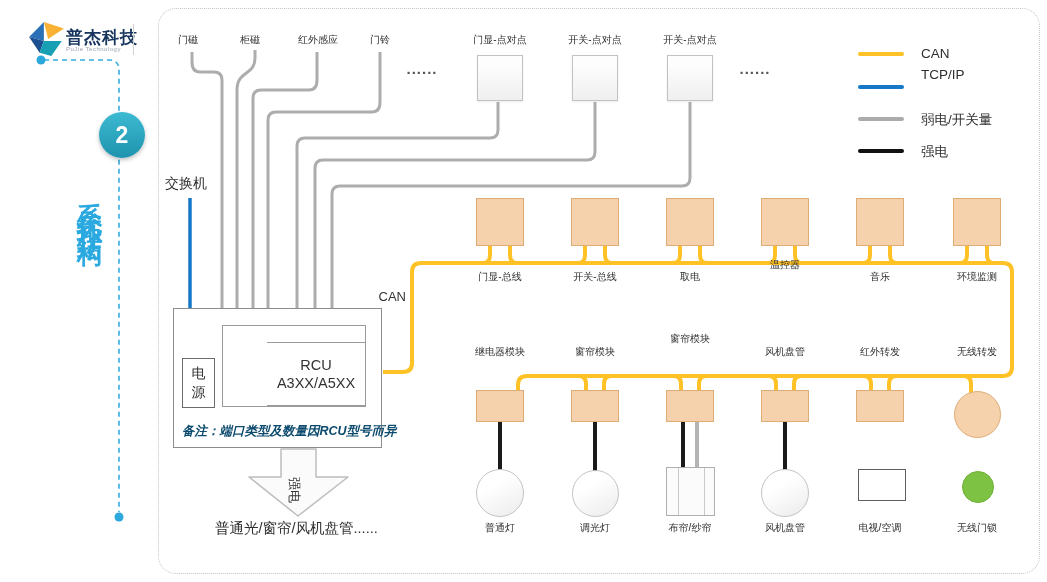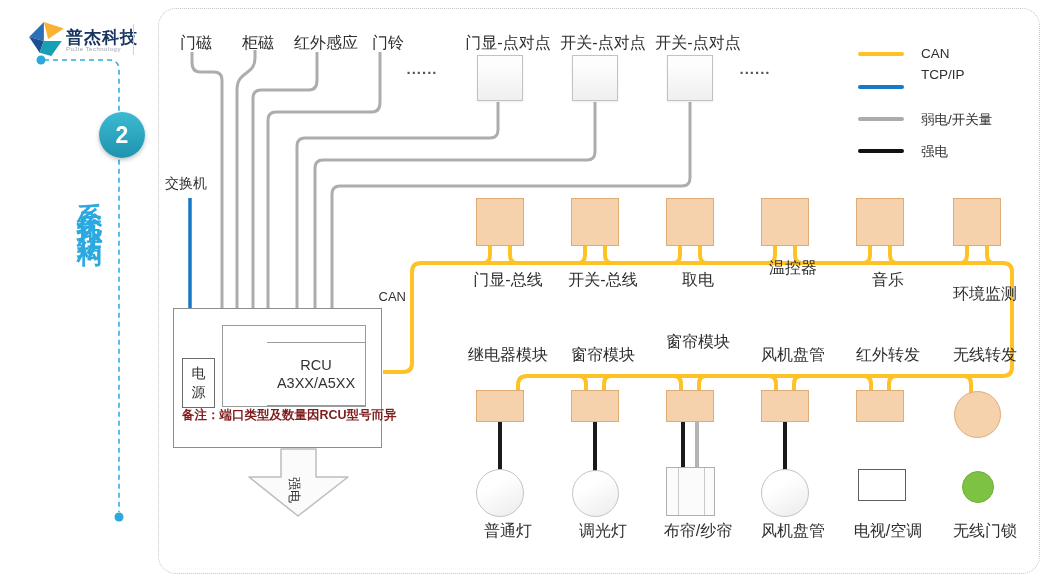--- a/index.html
+++ b/index.html
@@ -1,34 +1,34 @@
 <!DOCTYPE html>
 <html><head>
 <meta charset="utf-8">
 <style>
   html,body{margin:0;padding:0;background:#ffffff;}
   body{font-family:"Liberation Sans","DejaVu Sans",sans-serif;}
   #stage{position:relative;width:1047px;height:582px;background:#ffffff;overflow:hidden;}
   .abs{position:absolute;}
   #panel{left:158px;top:8px;width:880px;height:564px;border:1.5px dotted #c6c6c6;border-radius:18px;background:#ffffff;}
   svg.wires{left:0;top:0;width:1047px;height:582px;pointer-events:none;}
-  .lbl{position:absolute;font-size:16px;color:#2f2f2f;white-space:nowrap;transform:translateX(-50%);margin-left:8px;}
+  .lbl{position:absolute;font-size:10px;color:#2f2f2f;white-space:nowrap;transform:translateX(-50%);}
   .lbl-left{position:absolute;font-size:14px;color:#2f2f2f;white-space:nowrap;}
   .dots{position:absolute;font-size:15px;font-weight:bold;color:#555;letter-spacing:1px;transform:translateX(-50%);}
   .peach{position:absolute;background:#F5D2AB;border:1px solid #DFAC75;box-sizing:border-box;}
   .whitebox{position:absolute;background:linear-gradient(180deg,#fdfdfd 20%,#efefef);border:1px solid #c2c2c2;box-shadow:0 1px 2px rgba(0,0,0,.08);box-sizing:border-box;}
   .devcircle{position:absolute;border-radius:50%;background:linear-gradient(150deg,#ffffff 35%,#ebebeb);border:1.5px solid #c4c4c4;box-sizing:border-box;}
   .legend-line{position:absolute;width:46px;height:4px;border-radius:2px;}
   .legend-lbl{position:absolute;font-size:13.5px;color:#2f2f2f;white-space:nowrap;}
   #rcu-box{left:173px;top:308px;width:209px;height:140px;border:1.5px solid #8c8c8c;background:#fff;box-sizing:border-box;}
   #rcu-inner{position:absolute;left:48px;top:16px;width:144px;height:82px;border:1px solid #9a9a9a;box-sizing:border-box;display:flex;flex-direction:column;padding-left:44px;}
   #rcu-inner .r1{height:16px;border-bottom:1px solid #9a9a9a;}
   #rcu-inner .r2{flex:1;display:flex;flex-direction:column;align-items:center;justify-content:center;font-size:14.5px;color:#333;line-height:18px;border-bottom:1px solid #9a9a9a;}
   #power-box{position:absolute;left:8px;top:49px;width:31px;height:48px;border:1px solid #6b6b6b;display:flex;align-items:center;justify-content:center;text-align:center;font-size:14px;color:#333;line-height:19px;padding:0 7px;box-sizing:content-box;width:17px;}
-  #rcu-note{position:absolute;left:8px;top:98px;font-size:12.5px;font-weight:bold;color:#7f1d1d;white-space:nowrap;}
+  #rcu-note{position:absolute;left:8px;top:114px;font-size:12.5px;font-weight:bold;color:#0c4a6e;white-space:nowrap;font-style:italic;}
   #vertical-title{left:74px;top:182px;writing-mode:vertical-lr;text-orientation:upright;font-size:25px;font-weight:bold;color:#2AA9E0;letter-spacing:8px;}
   #step-circle{left:99px;top:112px;width:46px;height:46px;border-radius:50%;background:linear-gradient(180deg,#3ebad3,#1e93ae);color:#fff;font-size:23px;font-weight:bold;display:flex;align-items:center;justify-content:center;box-shadow:0 2px 4px rgba(0,0,0,.25);}
   #brand-text{left:66px;top:26px;font-size:17px;font-weight:bold;color:#17355E;letter-spacing:1px;}
   #brand-sub{left:66px;top:46px;font-size:6px;color:#9aa3ad;letter-spacing:.5px;}
   #brand-divider{left:133px;top:24px;width:1px;height:31px;background:#d2d2d2;}
   #arrow-label{left:279px;top:481px;width:30px;text-align:center;font-size:13px;color:#333;transform:rotate(90deg);}
   #bottom-caption{left:215px;top:519px;font-size:14.5px;color:#2f2f2f;white-space:nowrap;}
   #can-small{left:356px;top:289px;width:50px;text-align:right;font-size:13px;color:#333;}
   .curtain-line{position:absolute;top:0;width:1px;height:100%;background:#c9c9c9;}
 </style>
@@ -143,21 +143,21 @@
   <div class="peach" style="left:666px;top:198px;width:48px;height:48px"></div>
   <div class="peach" style="left:761px;top:198px;width:48px;height:48px"></div>
   <div class="peach" style="left:856px;top:198px;width:48px;height:48px"></div>
   <div class="peach" style="left:953px;top:198px;width:48px;height:48px"></div>
 
   <span class="lbl" style="left:500px;top:270px">门显-总线</span>
   <span class="lbl" style="left:595px;top:270px">开关-总线</span>
   <span class="lbl" style="left:690px;top:270px">取电</span>
   <span class="lbl" style="left:785px;top:258px">温控器</span>
   <span class="lbl" style="left:880px;top:270px">音乐</span>
-  <span class="lbl" style="left:977px;top:284px">环境监测</span>
+  <span class="lbl" style="left:977px;top:270px">环境监测</span>
 
   <span class="lbl" style="left:500px;top:345px">继电器模块</span>
   <span class="lbl" style="left:595px;top:345px">窗帘模块</span>
   <span class="lbl" style="left:690px;top:332px">窗帘模块</span>
   <span class="lbl" style="left:785px;top:345px">风机盘管</span>
   <span class="lbl" style="left:880px;top:345px">红外转发</span>
   <span class="lbl" style="left:977px;top:345px">无线转发</span>
 
   <div class="peach" style="left:476px;top:390px;width:48px;height:32px"></div>
   <div class="peach" style="left:571px;top:390px;width:48px;height:32px"></div>
@@ -177,14 +177,15 @@
   <div class="abs" style="left:962px;top:471px;width:32px;height:32px;border-radius:50%;background:#7DC242;border:1px solid #6FB036;box-sizing:border-box"></div>
 
   <span class="lbl" style="left:500px;top:521px">普通灯</span>
   <span class="lbl" style="left:595px;top:521px">调光灯</span>
   <span class="lbl" style="left:690px;top:521px">布帘/纱帘</span>
   <span class="lbl" style="left:785px;top:521px">风机盘管</span>
   <span class="lbl" style="left:880px;top:521px">电视/空调</span>
   <span class="lbl" style="left:977px;top:521px">无线门锁</span>
 
   <span class="abs" id="arrow-label">强电</span>
+  <span class="abs" id="bottom-caption">普通光/窗帘/风机盘管......</span>
 
 </div>
 
 </body></html>

